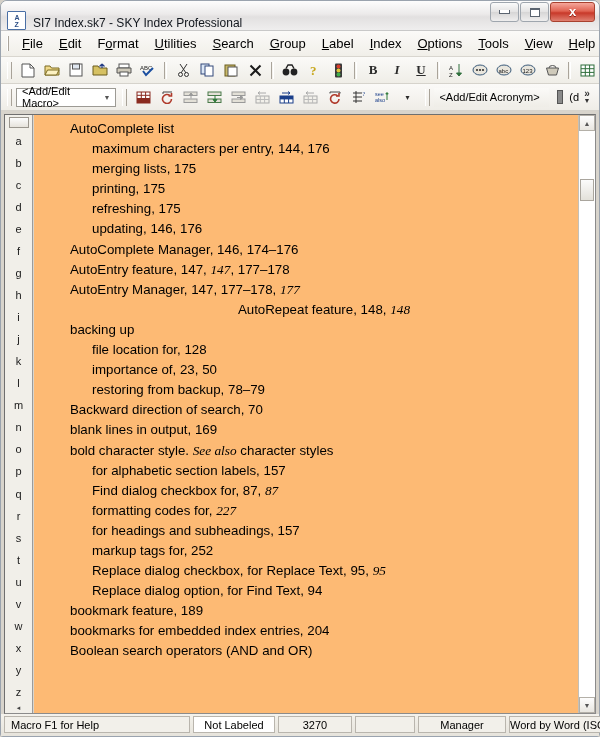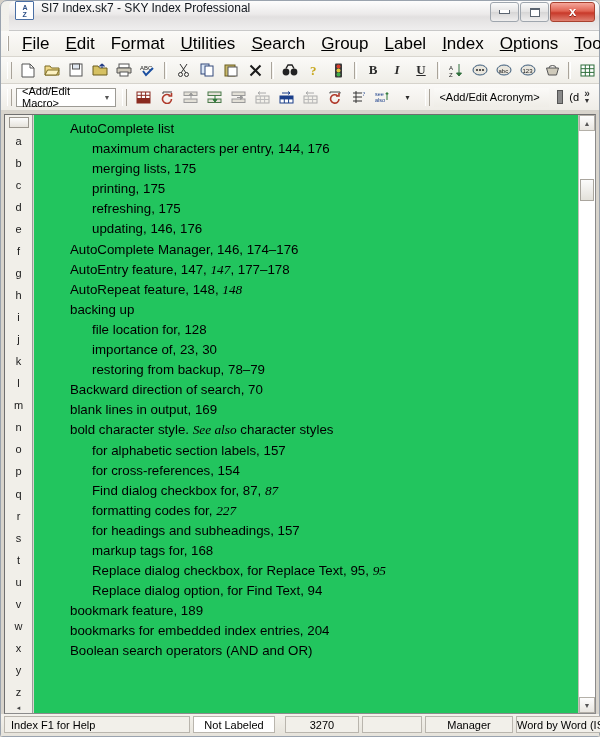--- a/index.html
+++ b/index.html
@@ -16,21 +16,21 @@
     border:1px solid #9aa3ae;
     border-radius:7px 7px 3px 3px;
     display:flex;flex-direction:column;
   }
   
   .titlebar{
     height:29px;flex:0 0 29px;position:relative;
     background:linear-gradient(180deg,#fdfdfd 0%,#eceaea 45%,#e2e0e0 55%,#efeeee 100%);
     border-radius:6px 6px 0 0;
     border-bottom:1px solid #c8c8c8;
-    display:flex;align-items:flex-start;margin-left:8px;
+    display:flex;align-items:flex-end;
   }
   .app-icon{
     width:17px;height:17px;margin-left:6px;flex:0 0 17px;
     border:1px solid #4a6fa5;background:#fff;border-radius:1px;
     display:flex;align-items:center;justify-content:center;
     font-size:7px;line-height:7px;color:#2d4f86;font-weight:bold;
     letter-spacing:-1px;
   }
   .title-text{
     margin-left:7px;font-size:12px;color:#11161d;white-space:nowrap;
@@ -54,21 +54,21 @@
   .menubar{
     height:25px;flex:0 0 25px;display:flex;align-items:center;
     background:linear-gradient(180deg,#fbfaf8 0%,#f1efe9 100%);
     border-bottom:1px solid #d9d6cf;padding-left:4px;
   }
   .grip{
     width:3px;height:15px;margin:0 5px 0 2px;
     border-left:1px solid #fff;border-right:1px solid #aaa49a;
   }
   .menu-item{
-    font-size:17px;color:#000;padding:3px 8px;white-space:nowrap;cursor:default;
+    font-size:13px;color:#000;padding:3px 8px;white-space:nowrap;cursor:default;
   }
   .menu-item u{text-decoration:underline;}
   
   .toolbar{
     height:26px;flex:0 0 26px;display:flex;align-items:center;
     background:linear-gradient(180deg,#fbfaf8 0%,#efede7 100%);
     border-bottom:1px solid #d6d3cc;
   }
   .tb-grip{
     width:3px;height:17px;margin:0 4px 0 6px;flex:0 0 3px;
@@ -119,32 +119,32 @@
   }
   .alpha-item{
     flex:1 1 auto;display:flex;align-items:center;justify-content:center;
     font-size:11px;color:#1a1a1a;width:100%;cursor:default;
   }
   .alpha-bottom{
     flex:0 0 10px;display:flex;align-items:center;justify-content:center;
     font-size:7px;color:#444;
   }
   .entries-wrap{
-    flex:1 1 auto;min-width:0;background:#22c55e;position:relative;
+    flex:1 1 auto;min-width:0;background:#fdba74;position:relative;
     border-left:1px solid #d8d5cd;overflow:hidden;
   }
   .entries{
     padding:4px 0 0 0;
   }
   .entry{
     height:20.1px;line-height:20.1px;font-size:13.3px;color:#000;
     white-space:nowrap;padding-left:36px;cursor:default;
   }
   .entry.lvl2{padding-left:58px;}
-  .entry.sel-row{height:20.1px;}
+  .entry.sel-row{height:20.1px;text-align:center;}
   .entry i{font-style:italic;font-family:Liberation Serif, serif;}
   
   .vscroll{
     width:17px;flex:0 0 17px;background:#fff;
     border-left:1px solid #c3c0b8;
     display:flex;flex-direction:column;box-sizing:border-box;
   }
   .sb-btn{
     height:16px;flex:0 0 16px;
     background:linear-gradient(180deg,#fdfdfd,#e8e6e0);
@@ -164,21 +164,21 @@
     background:linear-gradient(180deg,#f4f2ec,#e6e3db);
     padding:2px 3px 3px 3px;box-sizing:border-box;
   }
   .sb-cell{
     border:1px solid #b9b5ad;background:#f2f0ea;margin-right:3px;
     display:flex;align-items:center;justify-content:center;
     font-size:11px;color:#000;box-sizing:border-box;white-space:nowrap;
   }
   .sb-help{flex:0 0 186px;justify-content:flex-start;padding-left:6px;background:#f2f0ea;}
   .sb-label{flex:0 0 82px;background:#fff;}
-  .sb-count{flex:0 0 74px;margin-left:7px;}
+  .sb-count{flex:0 0 74px;}
   .sb-blank{flex:0 0 60px;}
   .sb-sorted{flex:0 0 88px;}
   .sb-sort{flex:1 1 auto;}
 </style>
 </head>
 <body>
 
 <div class="window">
 
   <div class="titlebar">
@@ -499,55 +499,55 @@
       <div class="entries-wrap">
         <div class="entries" id="entries-list">
             <div class="entry"><span>AutoComplete list</span></div>
             <div class="entry lvl2"><span>maximum characters per entry, 144, 176</span></div>
             <div class="entry lvl2"><span>merging lists, 175</span></div>
             <div class="entry lvl2"><span>printing, 175</span></div>
             <div class="entry lvl2"><span>refreshing, 175</span></div>
             <div class="entry lvl2"><span>updating, 146, 176</span></div>
             <div class="entry"><span>AutoComplete Manager, 146, 174–176</span></div>
             <div class="entry"><span>AutoEntry feature, 147, <i>147</i>, 177–178</span></div>
+            <div class="entry"><span>AutoEntry Manager, 147, 177–178, <i>177</i></span></div>
             <div class="entry sel-row"><span class="sel">AutoRepeat feature, 148, <i>148</i></span></div>
             <div class="entry"><span>backing up</span></div>
             <div class="entry lvl2"><span>file location for, 128</span></div>
-            <div class="entry lvl2"><span>importance of, 23, 30</span></div>
+            <div class="entry lvl2"><span>importance of, 23, 50</span></div>
             <div class="entry lvl2"><span>restoring from backup, 78–79</span></div>
             <div class="entry"><span>Backward direction of search, 70</span></div>
             <div class="entry"><span>blank lines in output, 169</span></div>
             <div class="entry"><span>bold character style. <i>See also</i> character styles</span></div>
             <div class="entry lvl2"><span>for alphabetic section labels, 157</span></div>
-            <div class="entry lvl2"><span>for cross-references, 154</span></div>
             <div class="entry lvl2"><span>Find dialog checkbox for, 87, <i>87</i></span></div>
             <div class="entry lvl2"><span>formatting codes for, <i>227</i></span></div>
             <div class="entry lvl2"><span>for headings and subheadings, 157</span></div>
-            <div class="entry lvl2"><span>markup tags for, 168</span></div>
+            <div class="entry lvl2"><span>markup tags for, 252</span></div>
             <div class="entry lvl2"><span>Replace dialog checkbox, for Replace Text, 95, <i>95</i></span></div>
             <div class="entry lvl2"><span>Replace dialog option, for Find Text, 94</span></div>
             <div class="entry"><span>bookmark feature, 189</span></div>
             <div class="entry"><span>bookmarks for embedded index entries, 204</span></div>
             <div class="entry"><span>Boolean search operators (AND and OR)</span></div>
           </div>
       </div>
 
       <div class="vscroll">
         <div class="sb-btn">▲</div>
         <div class="sb-track">
           <div class="sb-thumb"></div>
         </div>
         <div class="sb-btn">▼</div>
       </div>
 
     </div>
   </div>
 
   <div class="statusbar">
-    <div class="sb-cell sb-help">Index F1 for Help</div>
+    <div class="sb-cell sb-help">Macro F1 for Help</div>
     <div class="sb-cell sb-label">Not Labeled</div>
     <div class="sb-cell sb-count">3270</div>
     <div class="sb-cell sb-blank"></div>
     <div class="sb-cell sb-sorted">Manager</div>
     <div class="sb-cell sb-sort">Word by Word (ISO)</div>
 
   </div>
 
 </div>
 

